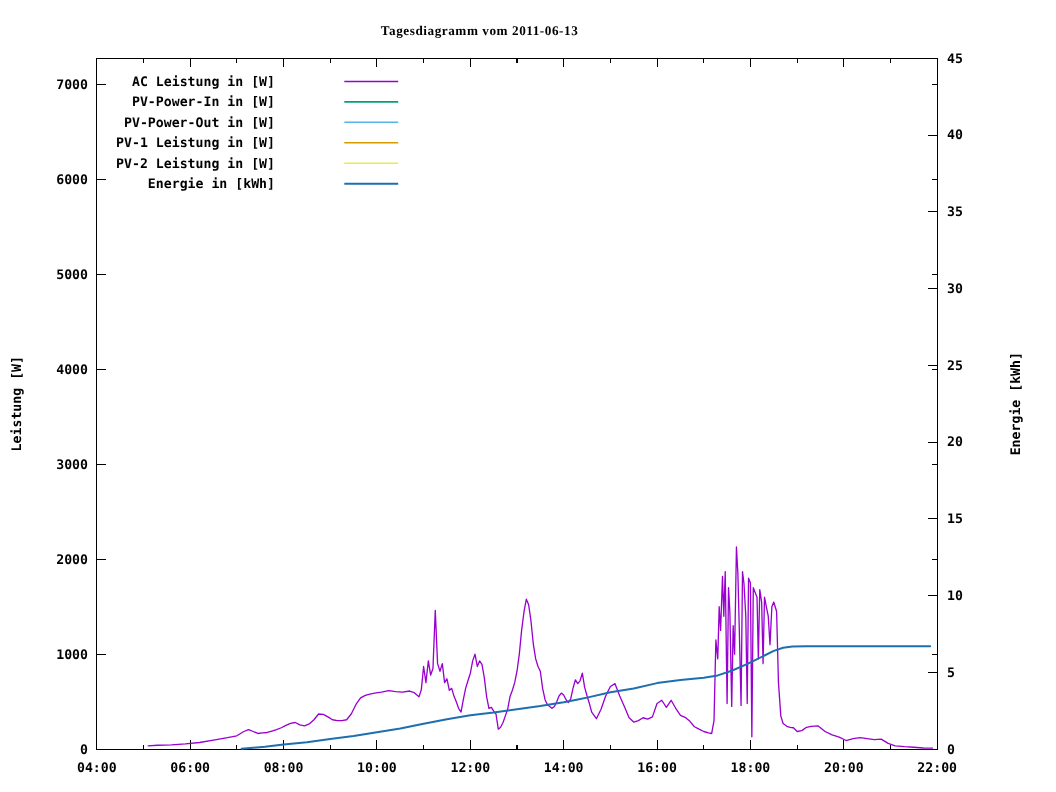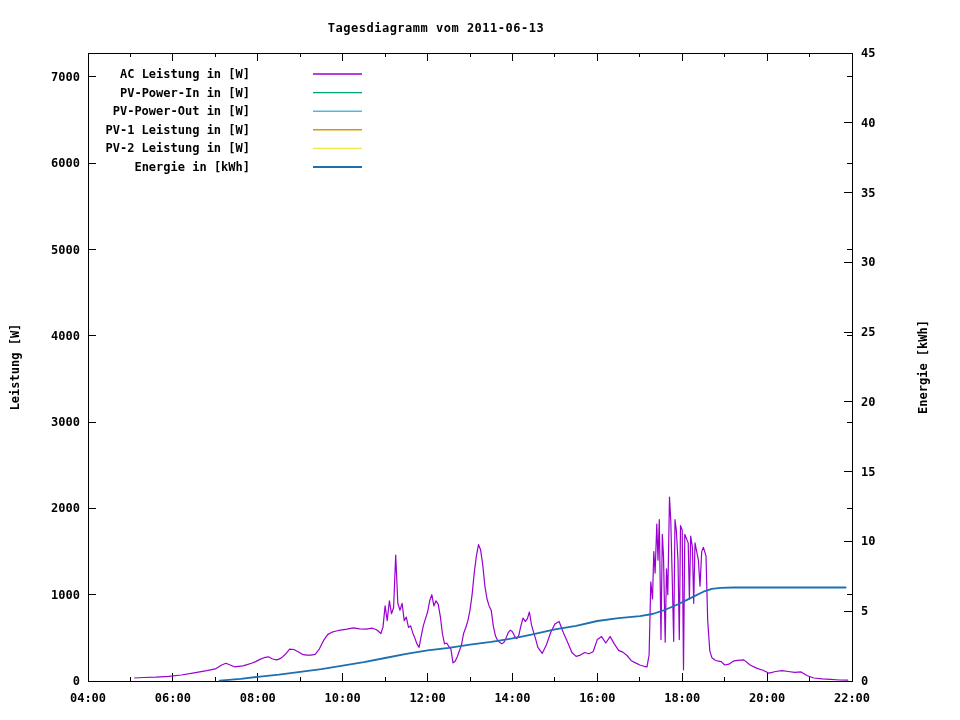--- a/index.html
+++ b/index.html
@@ -3,21 +3,21 @@
 <meta charset="utf-8">
 <style>
   html,body{margin:0;padding:0;background:#ffffff;}
   .stage{
     position:relative;width:960px;height:720px;background:#ffffff;overflow:hidden;
     font-family:"DejaVu Sans Mono","Liberation Mono",monospace;
   }
   .stage svg{position:absolute;left:0;top:0;}
   .chart-title{
     position:absolute;top:21px;left:0;width:872px;text-align:center;
-    font-size:12px;font-weight:700;color:#000;letter-spacing:0.5px;white-space:nowrap;
+    font-size:12px;font-weight:700;color:#000;letter-spacing:0.5px;white-space:nowrap;font-family:Liberation Serif, serif;
   }
   .ylabel,.y2label{
     position:absolute;font-size:12px;font-weight:700;color:#000;white-space:nowrap;
   }
   .ylabel{left:15px;top:367px;transform:translate(-50%,-50%) rotate(-90deg);}
   .y2label{left:923px;top:367px;transform:translate(-50%,-50%) rotate(-90deg);}
   svg text{
     font-family:"DejaVu Sans Mono","Liberation Mono",monospace;
     font-size:12px;font-weight:700;fill:#000;
   }

